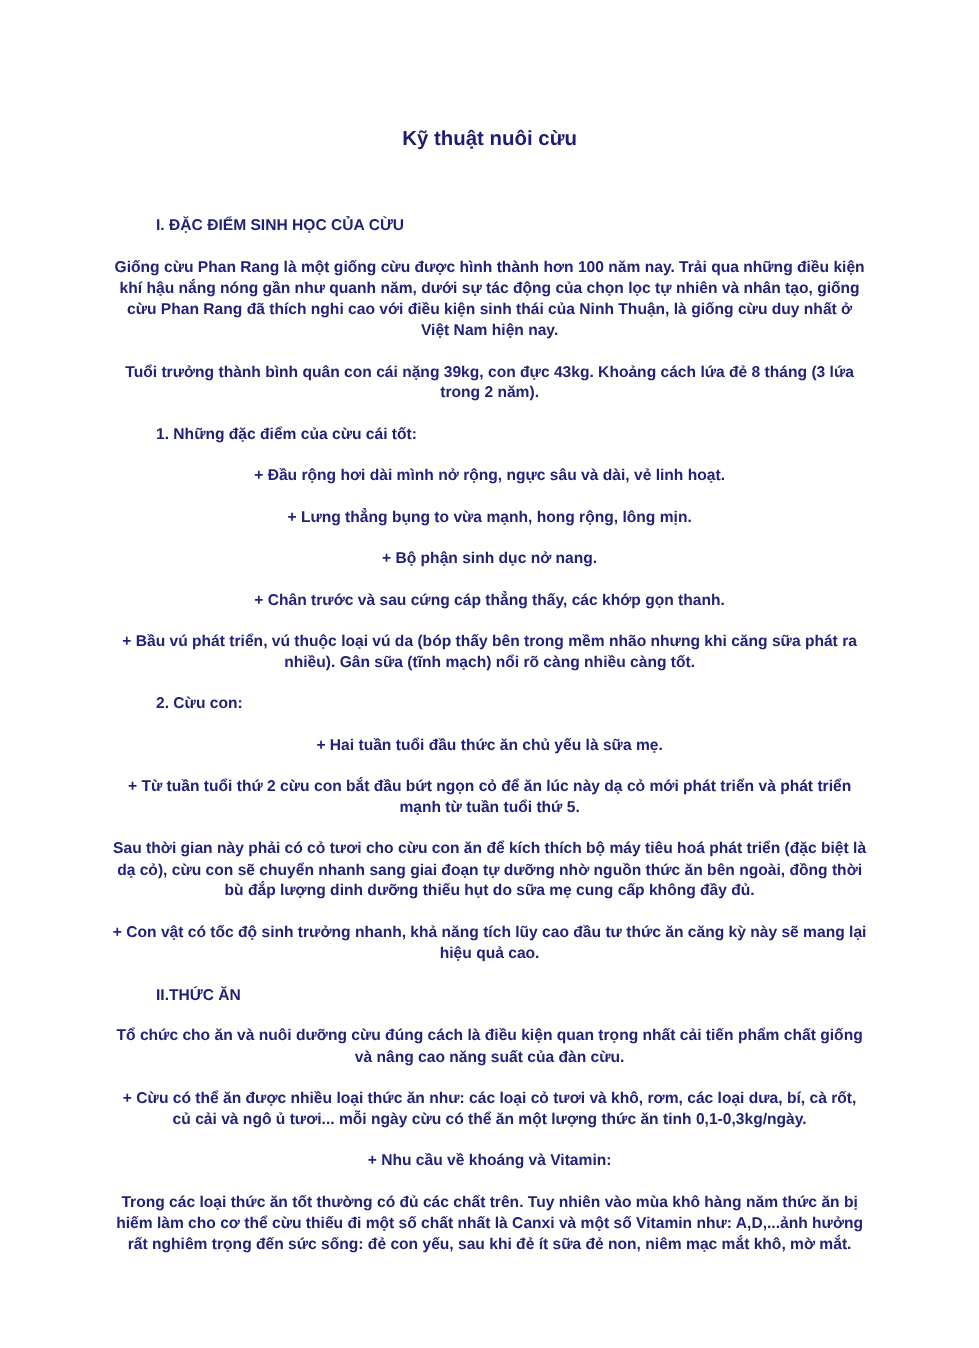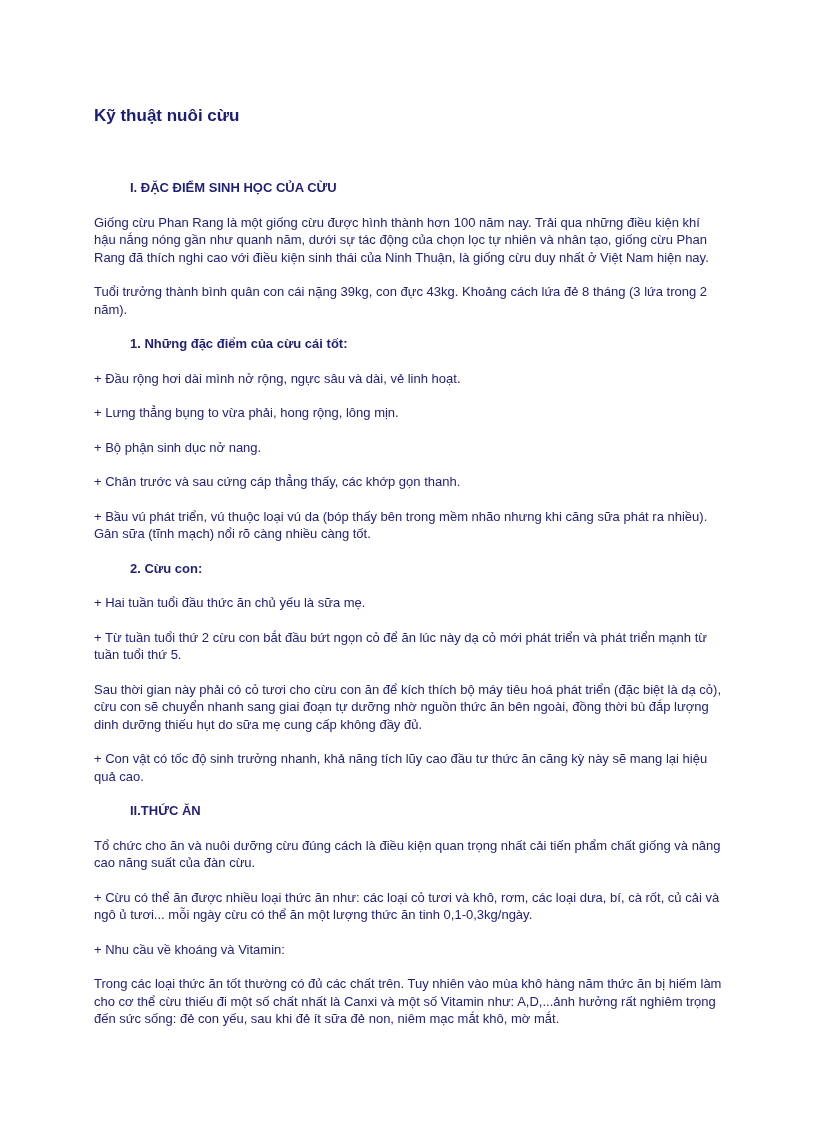--- a/index.html
+++ b/index.html
@@ -14,60 +14,60 @@
   }
   .page {
     width: 816px;
     height: 1123px;
     padding: 106px 94px 0 94px;
     background: #ffffff;
   }
   .doc-title {
     font-size: 17px;
     font-weight: bold;
-    text-align: left;
+    text-align: center;
     line-height: 19px;
     margin: 0 0 54px 0;
     color: #1C1C72;
   }
   h2.sec-heading {
     font-size: 13px;
     font-weight: bold;
     line-height: 17.5px;
     margin: 0 0 17px 0;
     color: #1F1F76;
     padding-left: 36px;
   }
   p.body-para {
     font-size: 13px;
-    font-weight: normal;
+    font-weight: bold;
     line-height: 17.5px;
     margin: 0 0 17px 0;
-    text-align: left;
+    text-align: center;
     color: #22227B;
   }
   section { margin: 0; padding: 0; }
 </style>
 </head>
 <body>
 
 <div class="page">
 
   <h1 class="doc-title">Kỹ thuật nuôi cừu</h1>
 
   <section>
     <h2 class="sec-heading">I. ĐẶC ĐIỂM SINH HỌC CỦA CỪU</h2>
     <p class="body-para">Giống cừu Phan Rang là một giống cừu được hình thành hơn 100 năm nay. Trải qua những điều kiện khí hậu nắng nóng gần như quanh năm, dưới sự tác động của chọn lọc tự nhiên và nhân tạo, giống cừu Phan Rang đã thích nghi cao với điều kiện sinh thái của Ninh Thuận, là giống cừu duy nhất ở Việt Nam hiện nay.</p>
     <p class="body-para">Tuổi trưởng thành bình quân con cái nặng 39kg, con đực 43kg. Khoảng cách lứa đẻ 8 tháng (3 lứa trong 2 năm).</p>
   </section>
 
   <section>
     <h2 class="sec-heading">1. Những đặc điểm của cừu cái tốt:</h2>
     <p class="body-para">+ Đầu rộng hơi dài mình nở rộng, ngực sâu và dài, vẻ linh hoạt.</p>
-    <p class="body-para">+ Lưng thẳng bụng to vừa phải, hong rộng, lông mịn.</p>
+    <p class="body-para">+ Lưng thẳng bụng to vừa mạnh, hong rộng, lông mịn.</p>
     <p class="body-para">+ Bộ phận sinh dục nở nang.</p>
     <p class="body-para">+ Chân trước và sau cứng cáp thẳng thấy, các khớp gọn thanh.</p>
     <p class="body-para">+ Bầu vú phát triển, vú thuộc loại vú da (bóp thấy bên trong mềm nhão nhưng khi căng sữa phát ra nhiều). Gân sữa (tĩnh mạch) nổi rõ càng nhiều càng tốt.</p>
   </section>
 
   <section>
     <h2 class="sec-heading">2. Cừu con:</h2>
     <p class="body-para">+ Hai tuần tuổi đầu thức ăn chủ yếu là sữa mẹ.</p>
     <p class="body-para">+ Từ tuần tuổi thứ 2 cừu con bắt đầu bứt ngọn cỏ để ăn lúc này dạ cỏ mới phát triển và phát triển mạnh từ tuần tuổi thứ 5.</p>
     <p class="body-para">Sau thời gian này phải có cỏ tươi cho cừu con ăn để kích thích bộ máy tiêu hoá phát triển (đặc biệt là dạ cỏ), cừu con sẽ chuyển nhanh sang giai đoạn tự dưỡng nhờ nguồn thức ăn bên ngoài, đồng thời bù đắp lượng dinh dưỡng thiếu hụt do sữa mẹ cung cấp không đầy đủ.</p>

